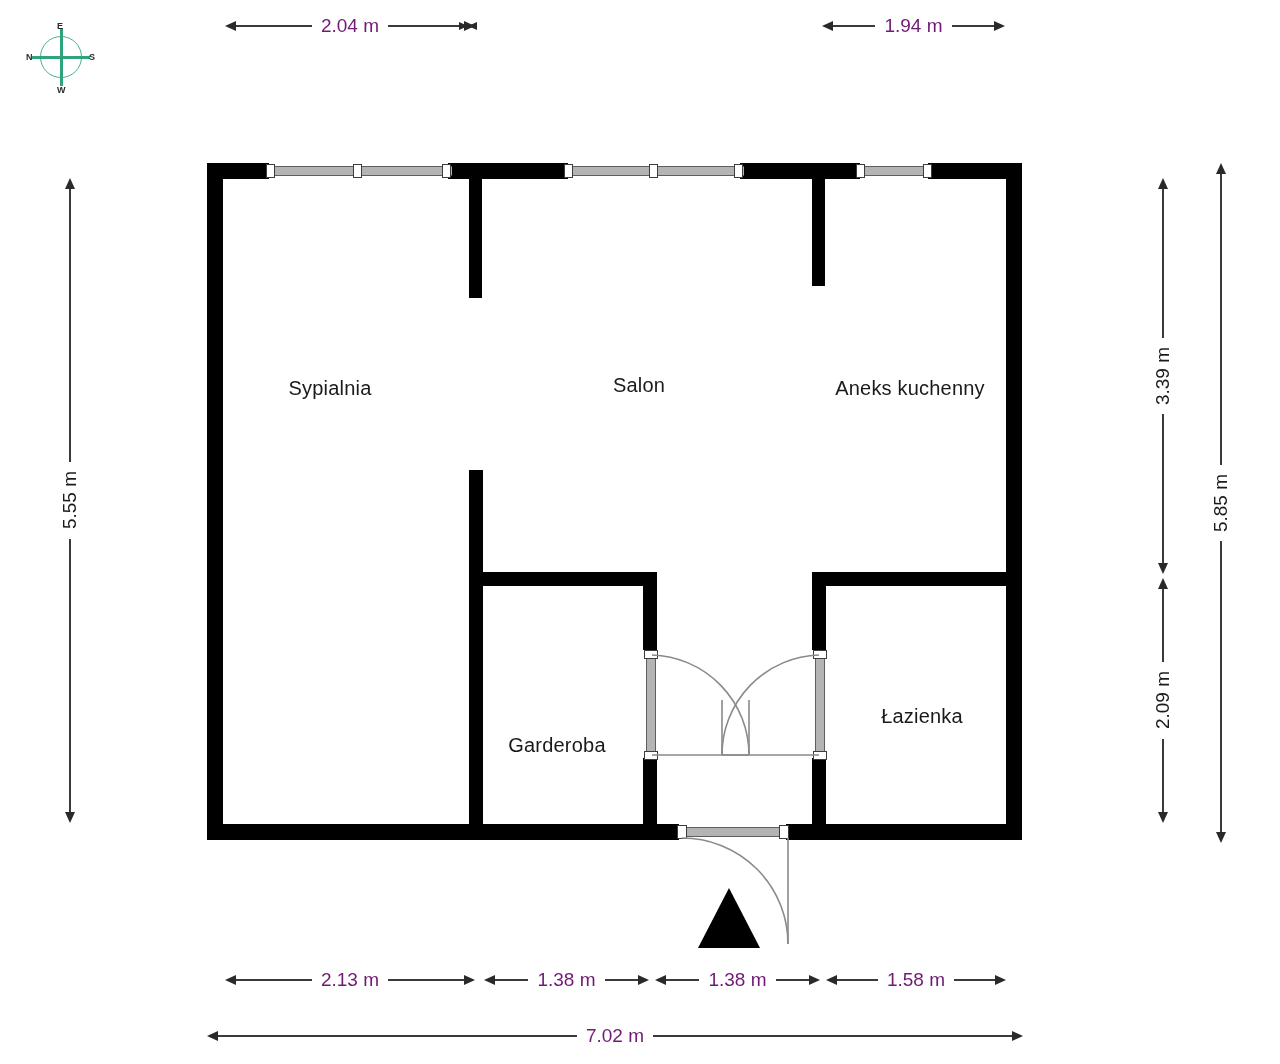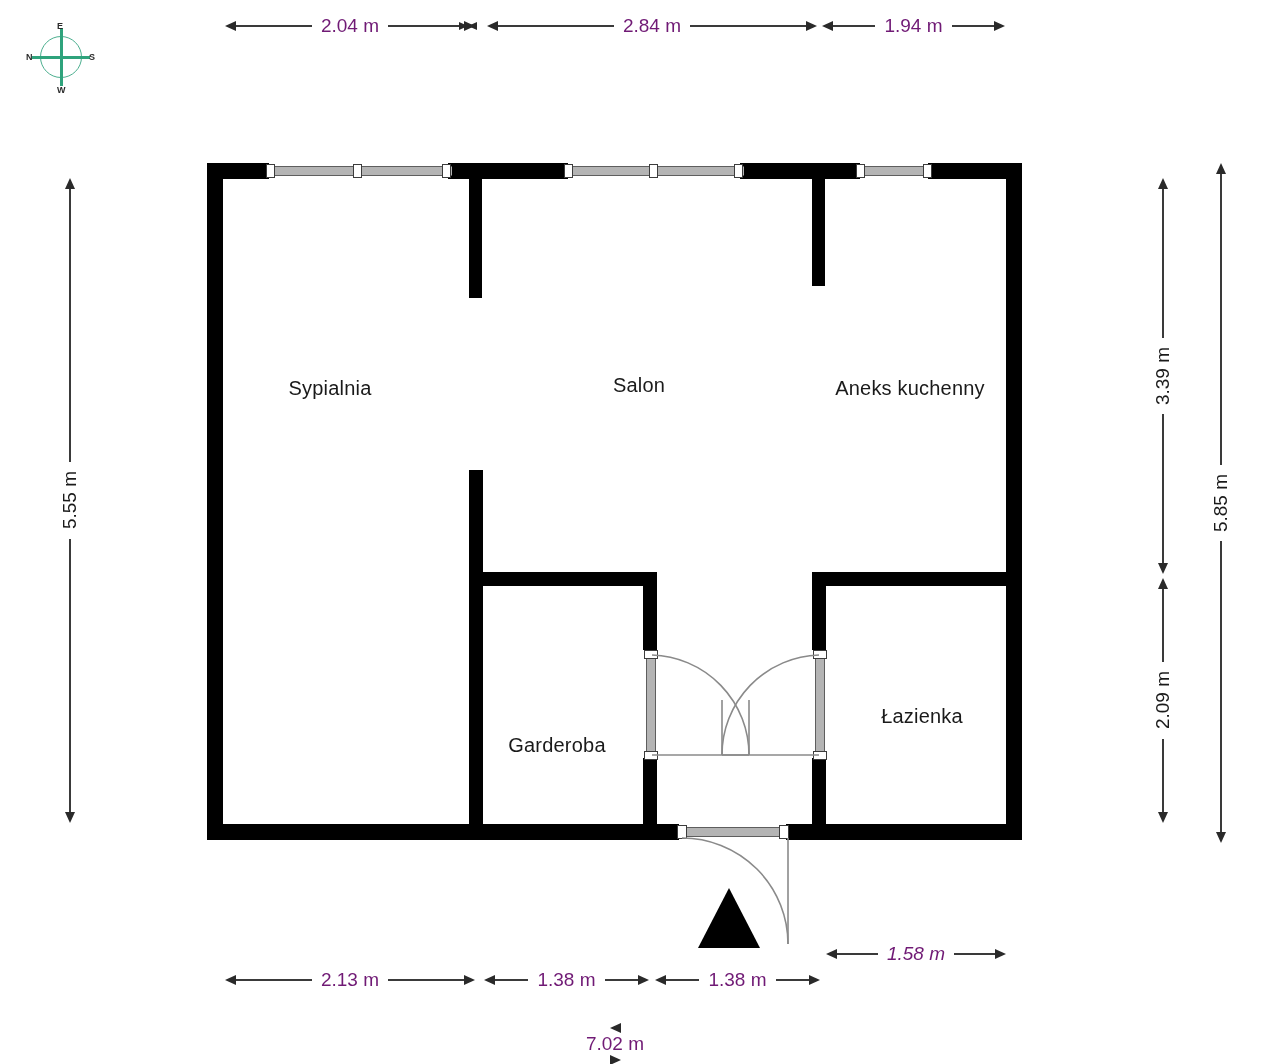--- a/index.html
+++ b/index.html
@@ -174,27 +174,20 @@
     <div class="txt">2.04 m</div>
     <div class="ln"></div>
     <div class="arw arw-r"></div>
   </div>
 
   <div class="tick-dbl" style="left:459px; top:20px; width:22px; height:12px;">
     <div class="arw arw-r" style="border-left-width:9px; border-top-width:4.5px; border-bottom-width:4.5px;"></div>
     <div class="arw arw-l" style="border-right-width:9px; border-top-width:4.5px; border-bottom-width:4.5px;"></div>
   </div>
 
-  <div class="dim-h" style="left:487px; top:13px; width:330px;">
-    <div class="arw arw-l"></div>
-    <div class="ln"></div>
-    <div class="txt">2.84 m</div>
-    <div class="ln"></div>
-    <div class="arw arw-r"></div>
-  </div>
 
   <div class="dim-h" style="left:822px; top:13px; width:183px;">
     <div class="arw arw-l"></div>
     <div class="ln"></div>
     <div class="txt">1.94 m</div>
     <div class="ln"></div>
     <div class="arw arw-r"></div>
   </div>
 
   <div class="dim-v" style="left:57px; top:178px; height:645px;">
@@ -327,29 +320,29 @@
   </div>
 
   <div class="dim-h" style="left:655px; top:967px; width:165px;">
     <div class="arw arw-l"></div>
     <div class="ln"></div>
     <div class="txt">1.38 m</div>
     <div class="ln"></div>
     <div class="arw arw-r"></div>
   </div>
 
-  <div class="dim-h" style="left:826px; top:941px; width:180px;font-style:italic;">
+  <div class="dim-h" style="left:826px; top:967px; width:180px;">
     <div class="arw arw-l"></div>
     <div class="ln"></div>
     <div class="txt">1.58 m</div>
     <div class="ln"></div>
     <div class="arw arw-r"></div>
   </div>
 
-  <div class="dim-h" style="left:207px; top:1023px; width:816px;flex-direction:column;">
+  <div class="dim-h" style="left:207px; top:1023px; width:816px;">
     <div class="arw arw-l"></div>
     <div class="ln"></div>
     <div class="txt">7.02 m</div>
     <div class="ln"></div>
     <div class="arw arw-r"></div>
   </div>
 
 </div>
 
 </body></html>

